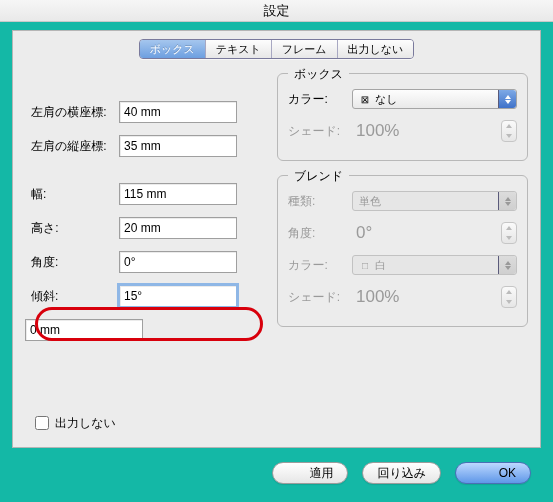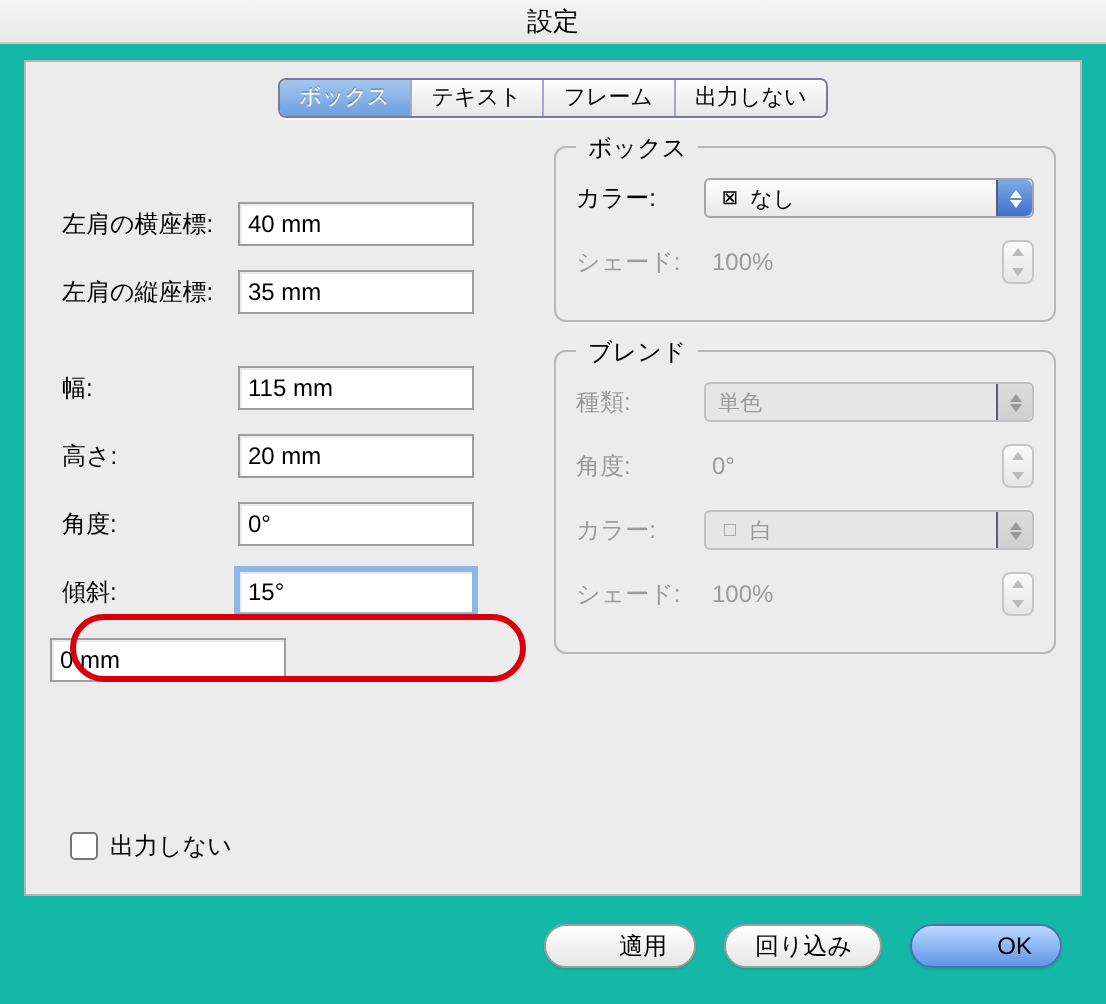--- a/index.html
+++ b/index.html
@@ -203,21 +203,21 @@
     width:0;height:0;
     border-left:3px solid transparent;
     border-right:3px solid transparent;
   }
   .sarru{border-bottom:4px solid #666;}
   .sarrd{border-top:4px solid #666;}
   .stepper.dis .sarru{border-bottom-color:#bbb;}
   .stepper.dis .sarrd{border-top-color:#bbb;}
   .gval {
     flex:1;
-    font-size: 12px;
+    font-size: 17px;
     padding-left: 4px;
   }
   .ck {
     display: flex;
     align-items: center;
     position: absolute;
     left: 18px;
     bottom: 14px;
   }
   .ck input { margin-right: 6px; width: 14px; height: 14px; }

